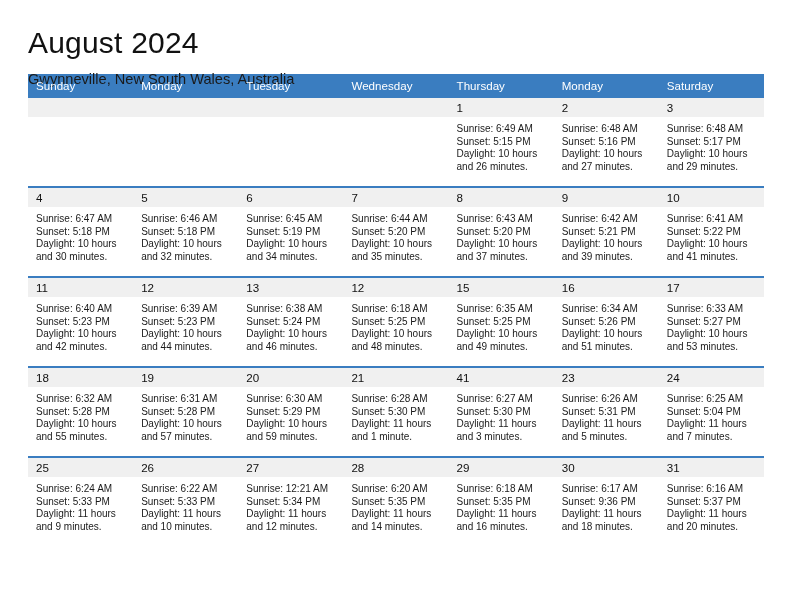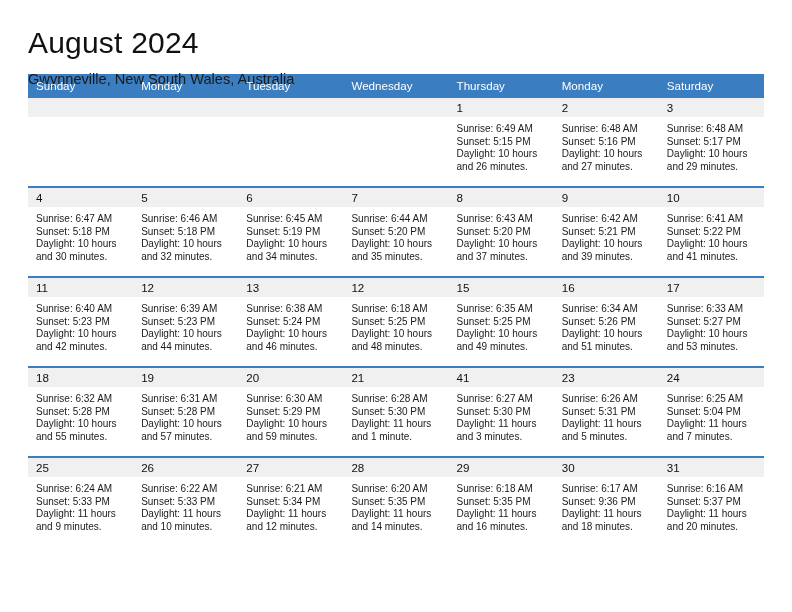--- a/index.html
+++ b/index.html
@@ -467,21 +467,21 @@
                 <div>Sunset: 5:33 PM</div>
                 <div>Daylight: 11 hours</div>
                 <div>and 10 minutes.</div>
               </div>
             </div>
           </td>
           <td>
             <div class="cell">
               <div class="daynum">27</div>
               <div class="info">
-                <div>Sunrise: 6:21 AM</div>
+                <div>Sunrise: 12:21 AM</div>
                 <div>Sunset: 5:34 PM</div>
                 <div>Daylight: 11 hours</div>
                 <div>and 12 minutes.</div>
               </div>
             </div>
           </td>
           <td>
             <div class="cell">
               <div class="daynum">28</div>
               <div class="info">

